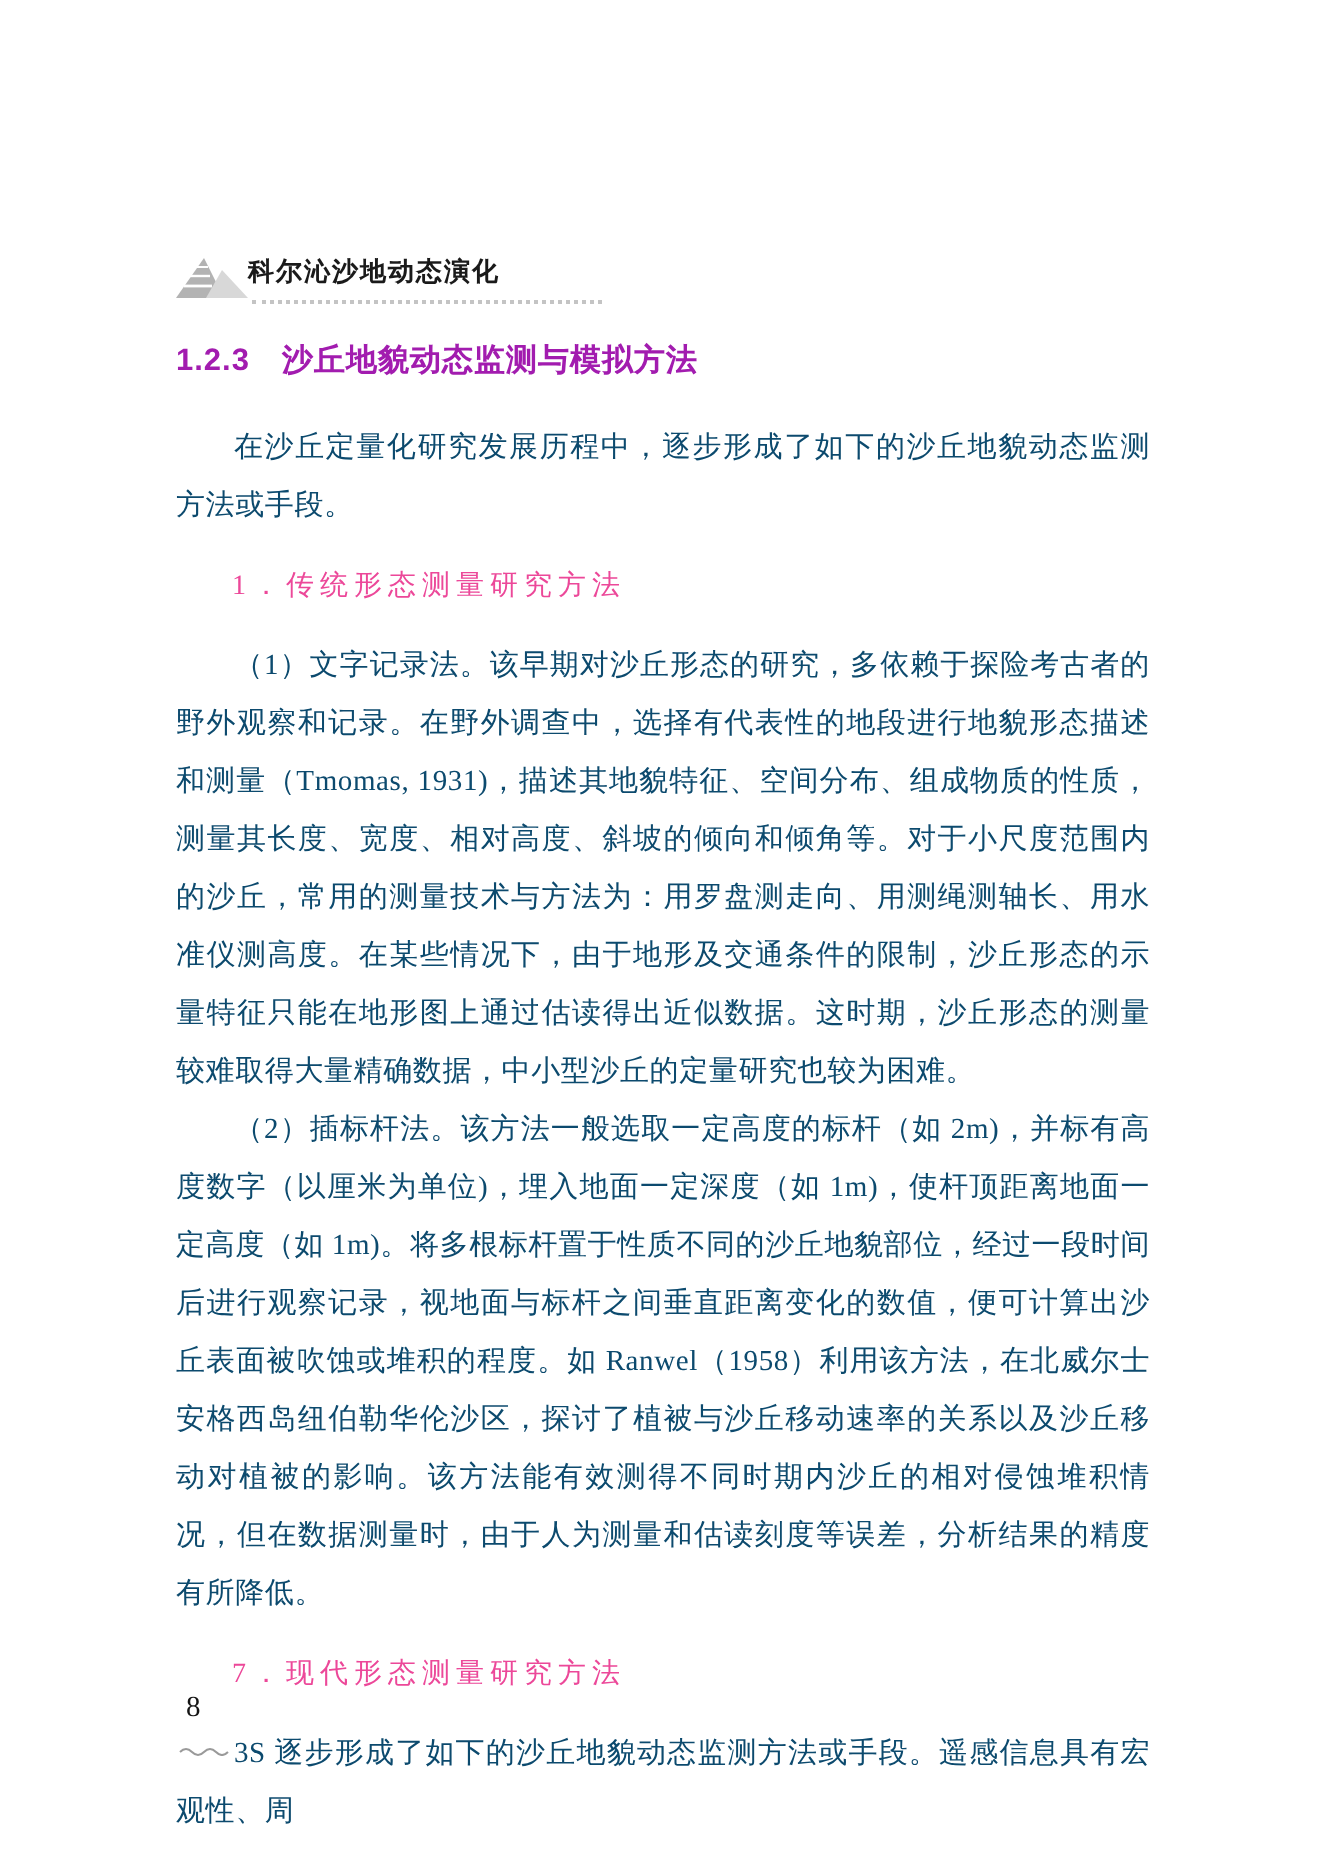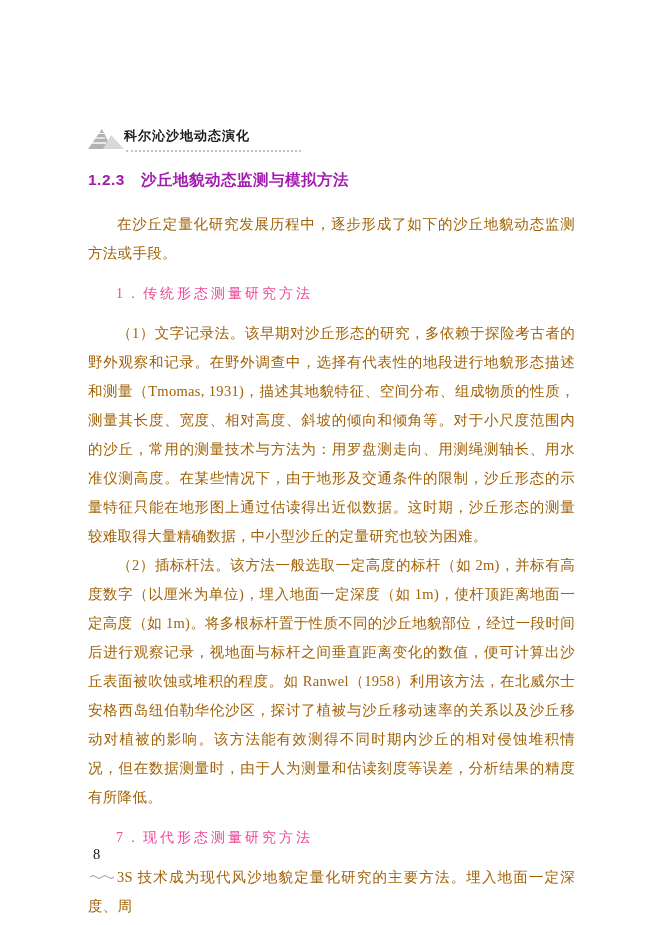--- a/index.html
+++ b/index.html
@@ -70,21 +70,21 @@
     left: 88px;
     width: 487px;
   }
   .para {
     margin: 0;
     font-size: 14.5px;
     line-height: 29px;
     text-align: justify;
     text-indent: 2em;
     letter-spacing: 0.3px;
-    color: #a16207;
+    color: #0c4a6e;
   }
   .subheading {
     margin: 11px 0 11px 0;
     font-size: 14px;
     line-height: 29px;
     text-indent: 2em;
     letter-spacing: 3px;
     color: #ec4899;
   }
   
@@ -128,21 +128,21 @@
   <h2 class="section-heading">
     <span class="sec-num">1.2.3</span><span>沙丘地貌动态监测与模拟方法</span>
   </h2>
 
   <div class="body-text">
     <p class="para">在沙丘定量化研究发展历程中，逐步形成了如下的沙丘地貌动态监测方法或手段。</p>
     <p class="subheading">1．传统形态测量研究方法</p>
     <p class="para">（1）文字记录法。该早期对沙丘形态的研究，多依赖于探险考古者的野外观察和记录。在野外调查中，选择有代表性的地段进行地貌形态描述和测量（Tmomas, 1931)，描述其地貌特征、空间分布、组成物质的性质，测量其长度、宽度、相对高度、斜坡的倾向和倾角等。对于小尺度范围内的沙丘，常用的测量技术与方法为：用罗盘测走向、用测绳测轴长、用水准仪测高度。在某些情况下，由于地形及交通条件的限制，沙丘形态的示量特征只能在地形图上通过估读得出近似数据。这时期，沙丘形态的测量较难取得大量精确数据，中小型沙丘的定量研究也较为困难。</p>
     <p class="para">（2）插标杆法。该方法一般选取一定高度的标杆（如 2m)，并标有高度数字（以厘米为单位)，埋入地面一定深度（如 1m)，使杆顶距离地面一定高度（如 1m)。将多根标杆置于性质不同的沙丘地貌部位，经过一段时间后进行观察记录，视地面与标杆之间垂直距离变化的数值，便可计算出沙丘表面被吹蚀或堆积的程度。如 Ranwel（1958）利用该方法，在北威尔士安格西岛纽伯勒华伦沙区，探讨了植被与沙丘移动速率的关系以及沙丘移动对植被的影响。该方法能有效测得不同时期内沙丘的相对侵蚀堆积情况，但在数据测量时，由于人为测量和估读刻度等误差，分析结果的精度有所降低。</p>
     <p class="subheading">7．现代形态测量研究方法</p>
-    <p class="para">3S 技术成为现代风沙地貌定量化研究的主要方法。埋入地面一定深度、周</p>
+    <p class="para">3S 逐步形成了如下的沙丘地貌动态监测方法或手段。遥感信息具有宏观性、周</p>
   </div>
 
   <div class="footer">
     <span class="page-number">8</span>
     <span class="footer-squiggle">
       <svg width="26" height="6" viewBox="0 0 26 6" xmlns="http://www.w3.org/2000/svg">
         <path d="M1 4 Q 4 1, 7 4 T 13 4 T 19 4 T 25 4" fill="none" stroke="#9a9a9a" stroke-width="1"></path>
       </svg>
     </span>
   </div>

